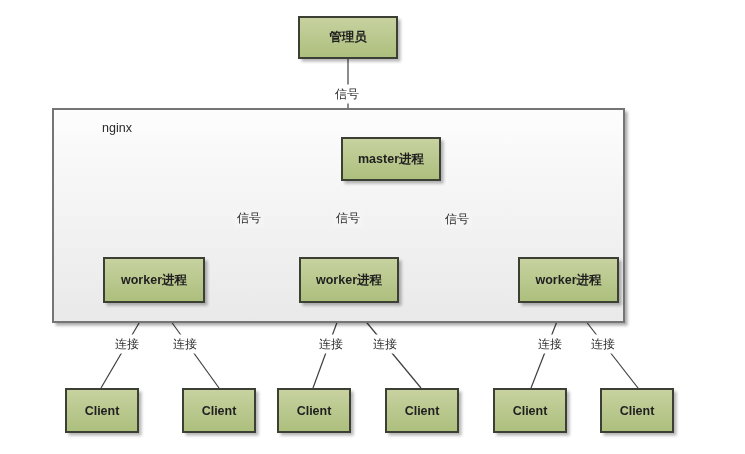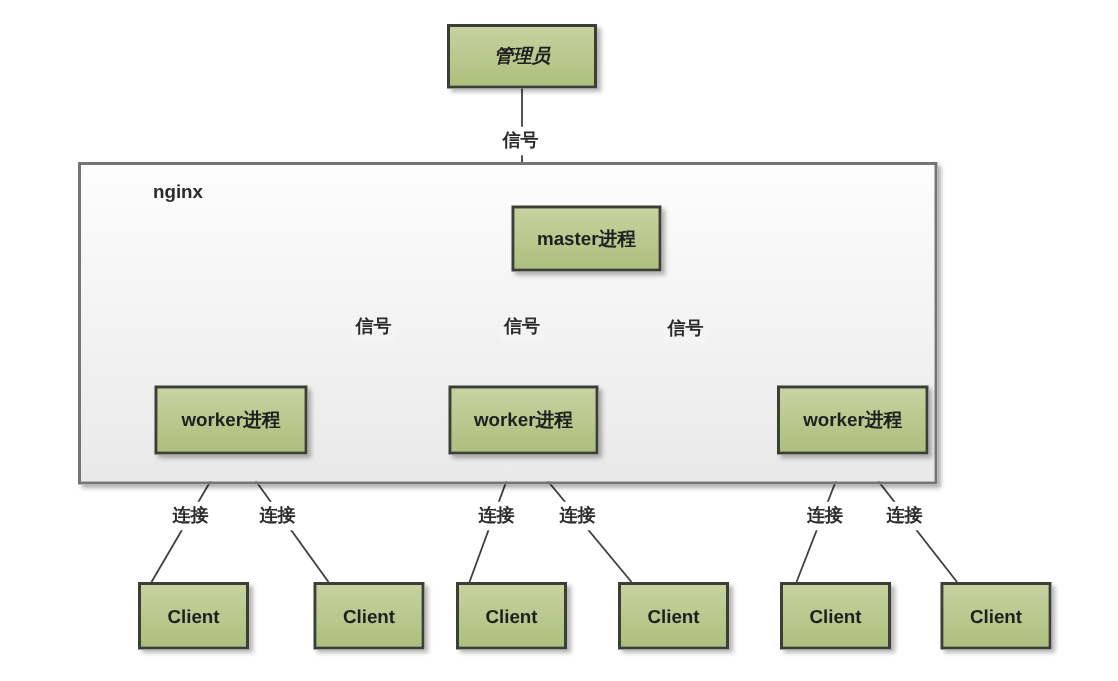--- a/index.html
+++ b/index.html
@@ -28,53 +28,53 @@
     width: 573px; height: 215px;
     background: linear-gradient(#fdfdfd, #e9e9e9);
     border: 2px solid #757575;
     box-shadow: 2.5px 2.5px 3px rgba(0,0,0,0.35);
     box-sizing: border-box;
   }
   .group-label {
     position: absolute;
     left: 48px; top: 11px;
     font-size: 12.5px;
-    font-weight: 700;
+    font-weight: 400;
     color: #2b2b2b;
   }
   .node {
     position: absolute;
     background: linear-gradient(#c7d2a0, #adbf7d);
     border: 2px solid #3c4034;
     box-shadow: 2.5px 2.5px 3px rgba(0,0,0,0.3);
     box-sizing: border-box;
     display: flex;
     align-items: center;
     justify-content: center;
     font-size: 12.5px;
     font-weight: 600;
     color: #1f1f1f;
   }
-  .node-admin  { left: 298px; top: 16px;  width: 100px; height: 43px; font-style: italic; }
+  .node-admin  { left: 298px; top: 16px;  width: 100px; height: 43px; }
   .node-master { left: 298px; top: 137px; width: 100px; height: 44px; margin-left: 43px; }
   .node-worker1 { left: 103px; top: 257px; width: 102px; height: 46px; }
   .node-worker2 { left: 299px; top: 257px; width: 100px; height: 46px; }
   .node-worker3 { left: 518px; top: 257px; width: 101px; height: 46px; }
-  .node-client { width: 74px; height: 45px; top: 388px; margin-left: 27px; }
+  .node-client { width: 74px; height: 45px; top: 388px; }
   .node-c1 { left: 65px; }
   .node-c2 { left: 182px; }
   .node-c3 { left: 277px; }
   .node-c4 { left: 385px; }
   .node-c5 { left: 493px; }
   .node-c6 { left: 600px; }
   .edge-label {
     position: absolute;
     transform: translate(-50%, -50%);
     font-size: 12px;
-    font-weight: 700;
+    font-weight: 400;
     color: #2b2b2b;
     padding: 1px 3px;
     white-space: nowrap;
   }
   .on-white { background: #ffffff; }
   .on-gray  { background: #f4f4f4; }
 </style>
 </head>
 <body>
 

